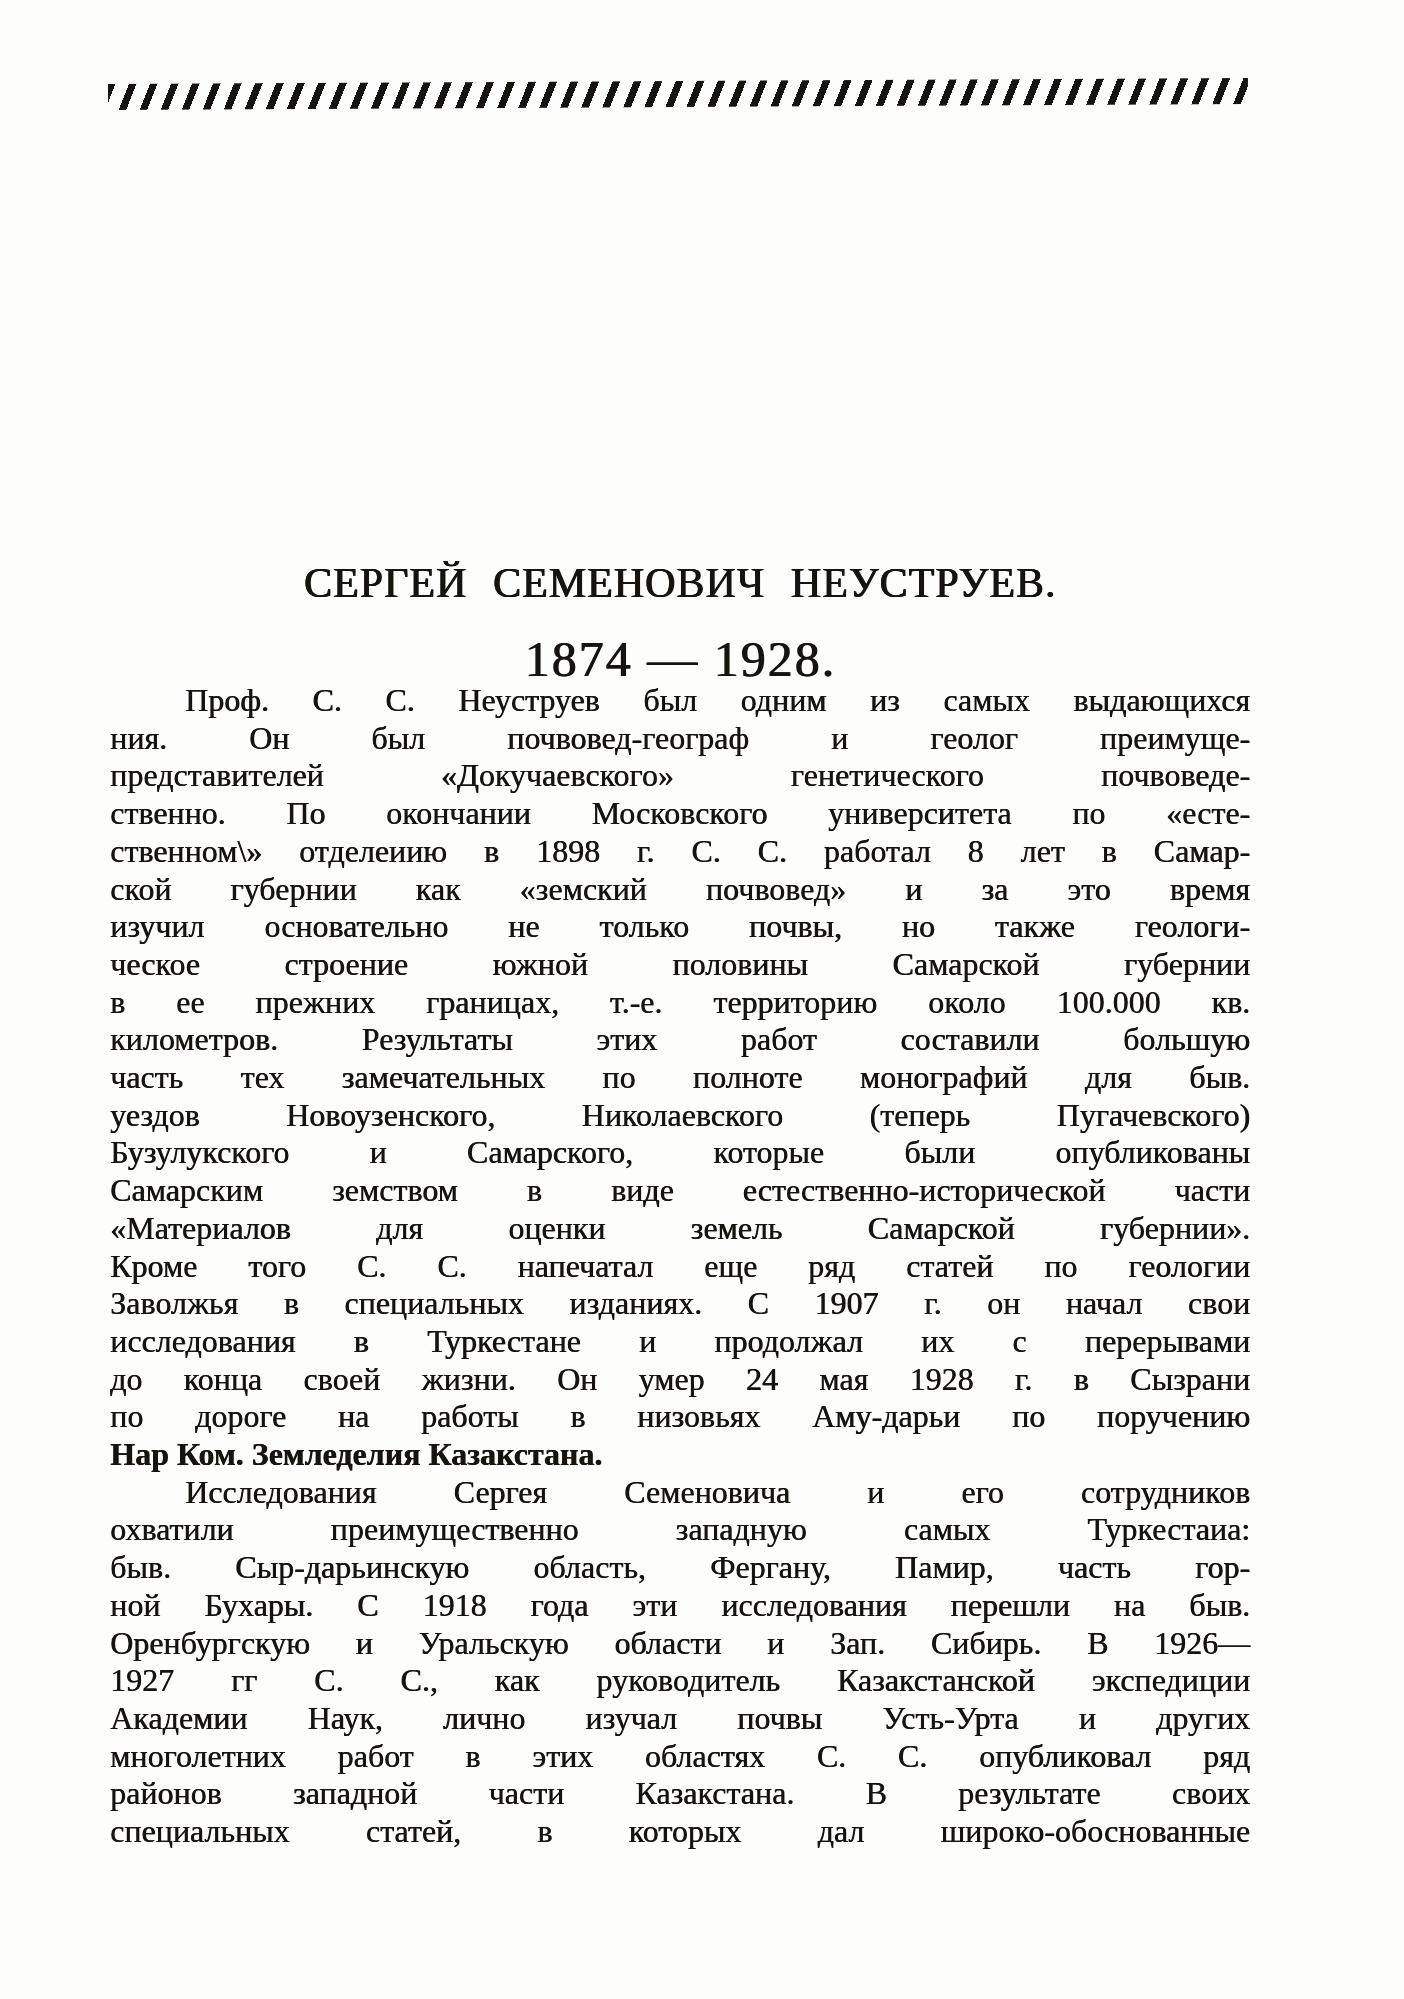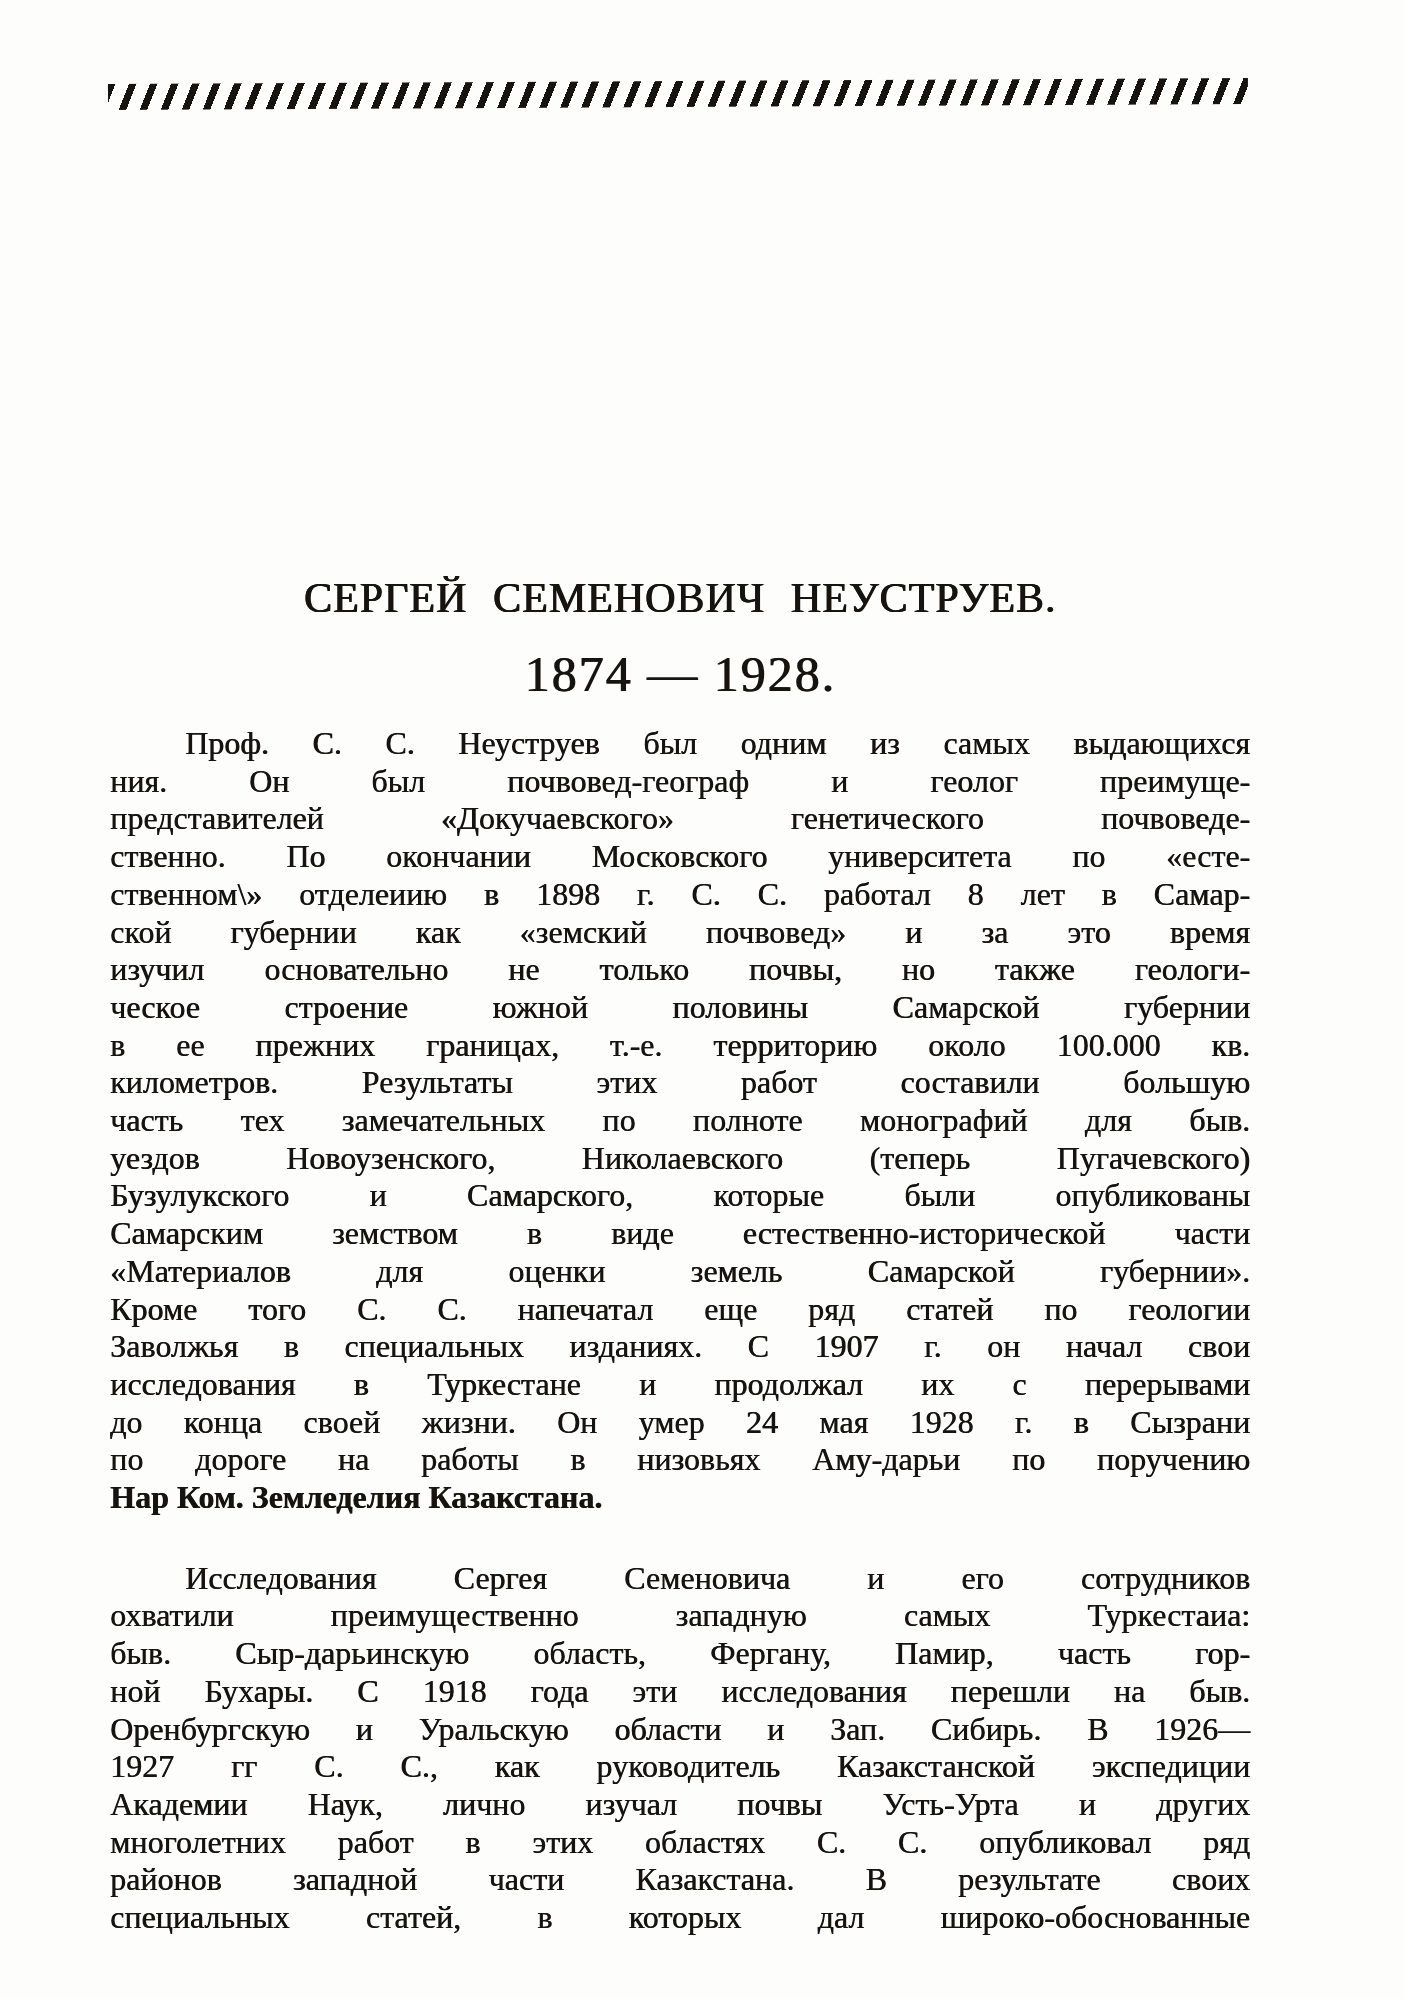--- a/index.html
+++ b/index.html
@@ -23,42 +23,42 @@
     background:repeating-linear-gradient(112deg,
       var(--ink) 0px, var(--ink) 7px,
       transparent 7px, transparent 19.5px);
     transform:rotate(-0.3deg);
   }
   .headings{
     position:absolute;left:110px;top:556px;width:1140px;
     text-align:center;
   }
   h1.title{
-    margin:18px;
+    margin:3px;
     font-size:42px;font-weight:normal;
     letter-spacing:1px;word-spacing:0.34em;
     text-shadow:0.9px 0 0 currentColor, 0 0.4px 0 currentColor;
   }
   h2.dates{
     margin:23px 0 0 0;
     font-size:50px;font-weight:normal;
     letter-spacing:2px;
     text-shadow:0.9px 0 0 currentColor;
   }
   .bodytext{
     position:absolute;left:110px;top:682px;width:1140px;
     font-size:32px;line-height:37.7px;
     text-shadow:0.55px 0 0 currentColor;
   }
   .para{margin:0;}
   .line{
     text-align:justify;
     text-align-last:justify;
   }
-  .line.indent{padding-left:75px;margin-top:43px;}
+  .line.indent{padding-left:75px;}
   .line.nojust{text-align-last:left;font-weight:bold;}
 </style>
 </head>
 <body>
 
 <div class="page">
   <div class="hatch"></div>
   <div class="headings">
     <h1 class="title">СЕРГЕЙ СЕМЕНОВИЧ НЕУСТРУЕВ.</h1>
     <h2 class="dates">1874 — 1928.</h2>

